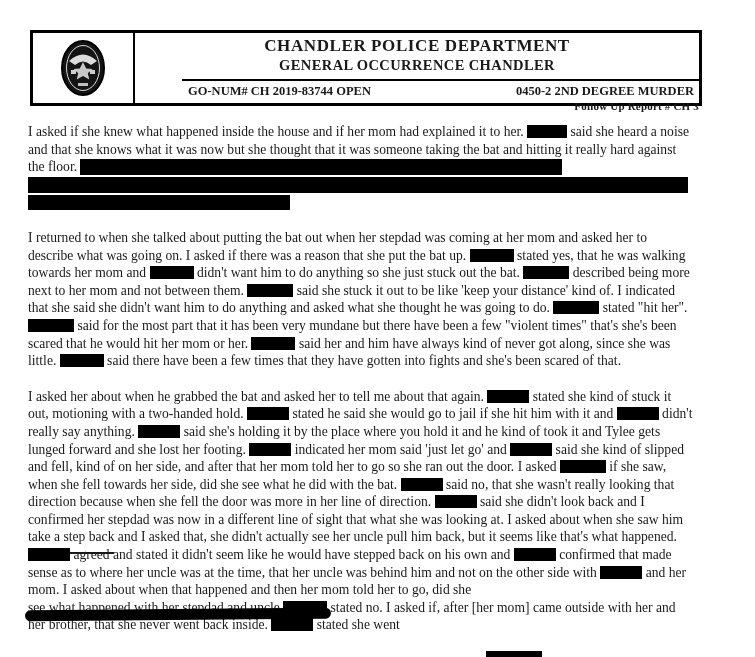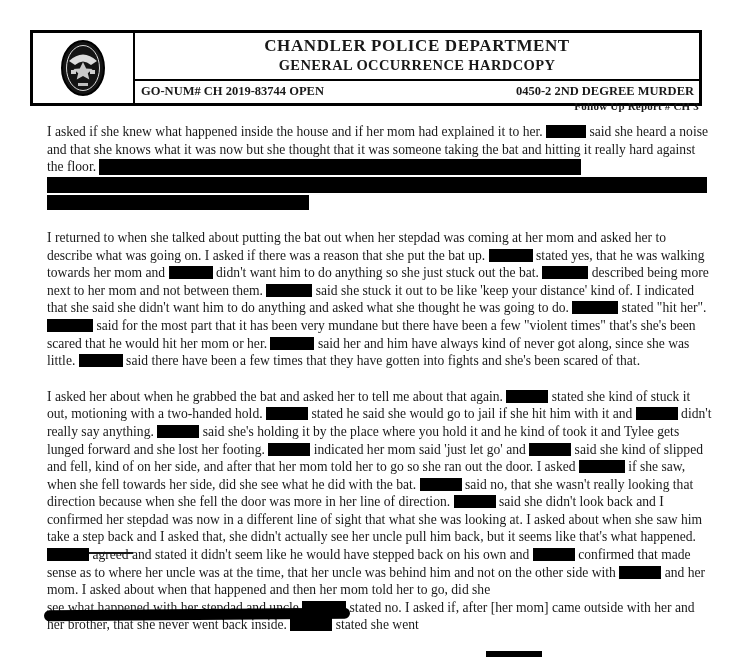--- a/index.html
+++ b/index.html
@@ -58,40 +58,40 @@
     line-height: 1.25;
   }
   .case-row {
     border-top: 2px solid #000;
     display: flex;
     justify-content: space-between;
     align-items: baseline;
     font-weight: bold;
     font-size: 12.5px;
     padding: 3px 5px 4px 6px;
+    margin-left: 47px;
   }
   .followup {
     position: absolute;
     top: 100px;
     right: 56px;
     font-size: 11px;
     font-weight: bold;
     letter-spacing: 0.2px;
   }
 
   
   .report-body {
     position: absolute;
     left: 28px;
     top: 123px;
     width: 666px;
     font-size: 13.6px;
     line-height: 17.6px;
     text-align: left;
-    margin-left: 19px;
   }
   .para + .para { margin-top: 18px; }
 
   .redact {
     display: inline-block;
     background: #000;
     vertical-align: -2px;
   }
   .redact.block {
     vertical-align: -4px;
@@ -139,21 +139,21 @@
         <path d="M9 22 Q23 9 37 22 L31 26 Q23 19 15 26 Z" fill="#dcdcdc"></path>
         <path d="M23 23 l3.2 6.4 6.4 0.6 -4.8 4.3 1.5 6.3 -6.3-3.6 -6.3 3.6 1.5-6.3 -4.8-4.3 6.4-0.6 Z" fill="#c8c8c8"></path>
         <rect x="11" y="31" width="5" height="4" fill="#cfcfcf"></rect>
         <rect x="30" y="31" width="5" height="4" fill="#cfcfcf"></rect>
         <rect x="18" y="44" width="10" height="3" fill="#bfbfbf"></rect>
       </svg>
     </div>
     <div class="header-right">
       <div class="titles">
         <div class="dept-title">CHANDLER POLICE DEPARTMENT</div>
-        <div class="doc-title">GENERAL OCCURRENCE HARDCOPY</div>
+        <div class="doc-title">GENERAL OCCURRENCE CHANDLER</div>
       </div>
       <div class="case-row">
         <span>GO-NUM# CH 2019-83744 OPEN</span>
         <span>0450-2 2ND DEGREE MURDER</span>
       </div>
     </div>
   </div>
 
   <div class="followup">Follow Up Report # CH  3</div>
 

